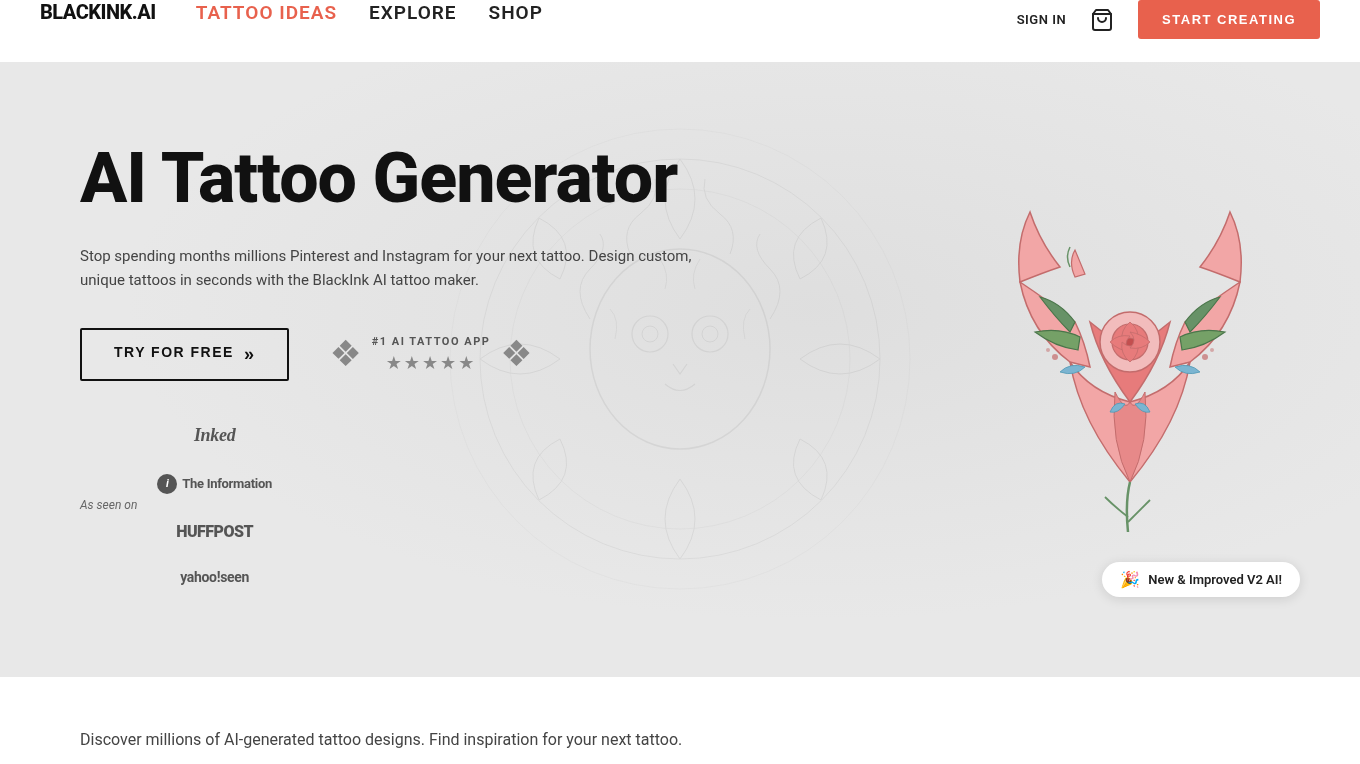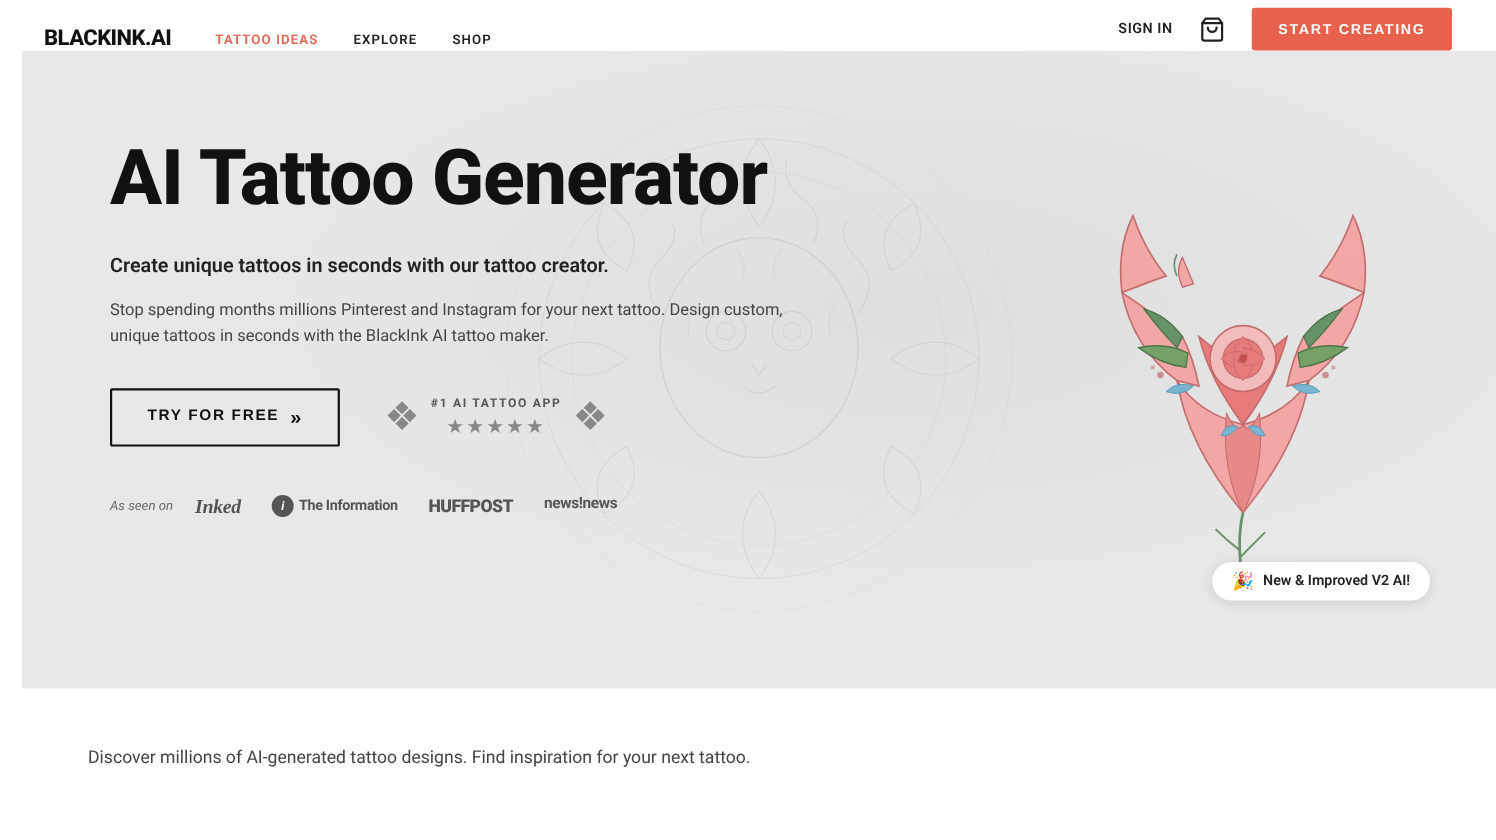--- a/index.html
+++ b/index.html
@@ -11,24 +11,24 @@
     body {
       font-family: -apple-system, BlinkMacSystemFont, 'Segoe UI', Roboto, sans-serif;
       width: 1360px;
       overflow-x: hidden;
       background: #fff;
     }
 
     
     nav {
       display: flex;
-      align-items: flex-end;
+      align-items: flex-start;
       justify-content: space-between;
       padding: 0 40px;
-      height: 46px;
+      height: 62px;
       background: #fff;
       position: relative;
       z-index: 10;
     }
 
     .nav-left {
       display: flex;
       align-items: center;
       gap: 40px;
     }
@@ -43,21 +43,21 @@
 
     .nav-links {
       display: flex;
       align-items: center;
       gap: 32px;
       list-style: none;
     }
 
     .nav-links li a {
       text-decoration: none;
-      font-size: 12px;
+      font-size: 19px;
       font-weight: 600;
       letter-spacing: 1px;
       color: #222;
       text-transform: uppercase;
     }
 
     .nav-links li a.active {
       color: #e8614d;
     }
 
@@ -97,21 +97,20 @@
 
     
     .hero {
       position: relative;
       min-height: 580px;
       background: #f5f5f5;
       overflow: hidden;
       display: flex;
       align-items: flex-start;
       padding: 60px 80px 92px 80px;
-      margin-left: 20px;
     }
 
     .hero-bg {
       position: absolute;
       inset: 0;
       background:
         radial-gradient(ellipse at 60% 40%, rgba(200,200,200,0.3) 0%, transparent 60%),
         #e8e8e8;
       z-index: 0;
     }
@@ -233,21 +232,23 @@
 
     .as-seen-on {
       font-size: 12px;
       color: #666;
       font-style: italic;
       margin-right: 20px;
     }
 
     .press-logos {
       display: flex;
+      align-items: center;
       gap: 28px;
+      flex-direction: column;
     }
 
     .press-logo {
       font-size: 15px;
       font-weight: 700;
       color: #555;
       letter-spacing: -0.3px;
     }
 
     .press-logo.inked {
@@ -415,21 +416,20 @@
 
       <path d="M360,240 Q340,210 360,190 Q380,170 370,155" fill="none" stroke="#888" stroke-width="1"></path>
       <path d="M540,240 Q560,210 540,190 Q520,170 530,155" fill="none" stroke="#888" stroke-width="1"></path>
       <path d="M400,175 Q390,150 410,135 Q430,120 425,100" fill="none" stroke="#888" stroke-width="1"></path>
       <path d="M500,175 Q510,150 490,135 Q470,120 475,100" fill="none" stroke="#888" stroke-width="1"></path>
     </svg>
   </div>
 
   <div class="hero-content">
     <h1 class="hero-title">AI Tattoo Generator</h1>
-    <p class="hero-subtitle">Create unique tattoos in seconds with our tattoo creator.</p>
     <p class="hero-desc">Stop spending months millions Pinterest and Instagram for your next tattoo. Design custom, unique tattoos in seconds with the BlackInk AI tattoo maker.</p>
 
     <div class="hero-cta-row">
       <button class="try-free-btn">
         <span>TRY FOR FREE</span>
         <span class="chevrons">»</span>
       </button>
 
       <div class="rating-badge">
         <span class="laurel-left">❖</span>
@@ -443,21 +443,21 @@
 
     <div class="press-row">
       <span class="as-seen-on">As seen on</span>
       <div class="press-logos">
         <span class="press-logo inked">Inked</span>
         <span class="press-logo information">
           <span class="info-circle">i</span>
           The Information
         </span>
         <span class="press-logo huffpost">HUFFPOST</span>
-        <span class="press-logo yahoo">news!news</span>
+        <span class="press-logo yahoo">yahoo!seen</span>
       </div>
     </div>
   </div>
 
   <div class="hero-image">
     <svg viewBox="0 0 340 440" xmlns="http://www.w3.org/2000/svg">
 
       <g opacity="0.9">
 
         <path d="M170,380 Q120,320 110,260 Q130,290 170,300 Q210,290 230,260 Q220,320 170,380Z" fill="#f4a0a0" stroke="#c06060" stroke-width="1.5"></path>

